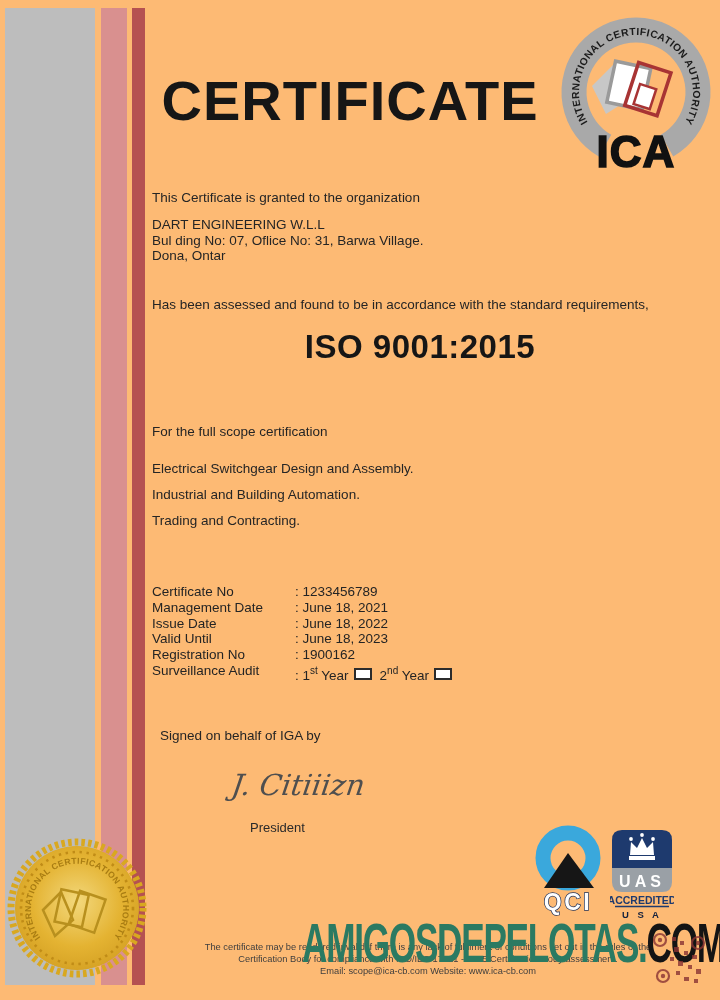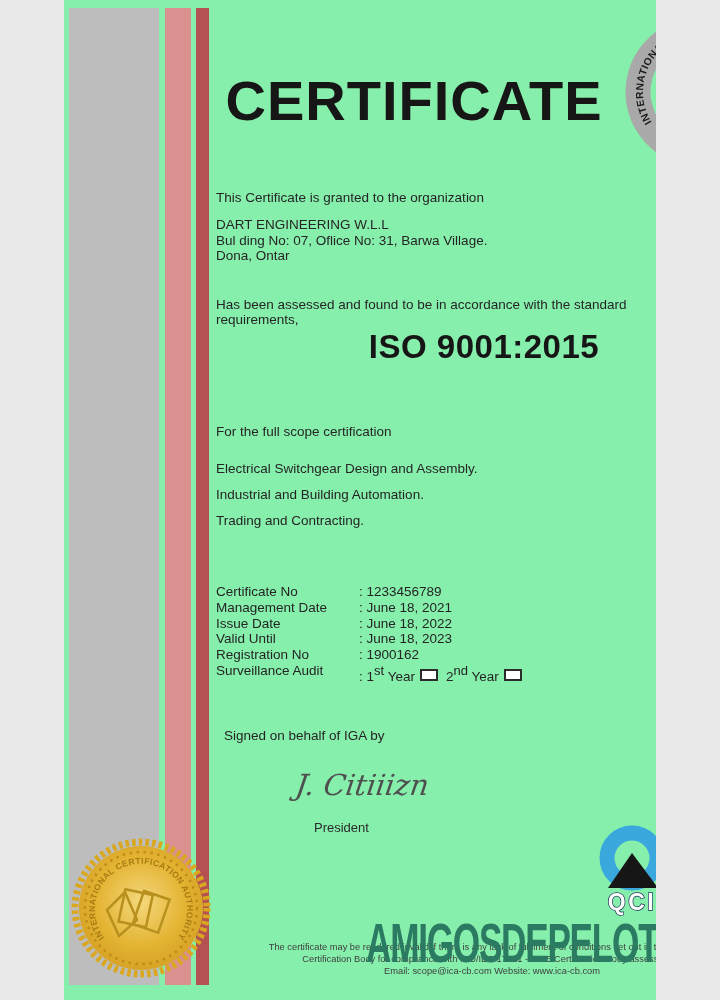--- a/index.html
+++ b/index.html
@@ -1,18 +1,18 @@
 <!DOCTYPE html>
 <html><head>
 <meta charset="utf-8">
 <style>
   * { margin:0; padding:0; box-sizing:border-box; }
   html,body { background:#e8e8e8; }
   .page {
-    position:relative; width:592px; height:1000px; background:#86efac;
+    position:relative; width:720px; height:1000px; background:#fdba74;
     margin:0 auto; overflow:hidden;
     font-family:"Liberation Sans", sans-serif; color:#222;
   }
   
   .stripe { position:absolute; top:8px; height:977px; }
   .stripe-gray { left:5px;  width:90px; background:#bdbdbd; }
   .stripe-pink { left:101px; width:26px; background:#d9908f; }
   .stripe-red  { left:132px; width:13px; background:#b55151; }
 
   .title {
@@ -40,21 +40,21 @@
 
   .scope-heading { top:424px; }
   .scope-item-0 { top:461px; }
   .scope-item-1 { top:487px; }
   .scope-item-2 { top:513px; }
 
   .details { position:absolute; left:152px; top:584px; font-size:13.5px; color:#242424; }
   .detail-row { display:flex; height:15.8px; line-height:15.8px; }
   .dlabel { width:143px; flex:none; }
   .dvalue { white-space:nowrap; }
-  .dvalue sup { font-size:13px; }
+  .dvalue sup { font-size:10px; }
   .checkbox {
     display:inline-block; width:18px; height:12px; border:2px solid #2c2c2c;
     background:#fff; vertical-align:-1px; margin:0 8px 0 5px;
   }
 
   .signed-line { top:728px; left:160px; }
   .signature-script {
     position:absolute; left:232px; top:768px;
     font-family:"DejaVu Serif", serif; font-style:italic;
     font-size:29px; color:#4f4f4f; transform:skewX(-8deg);

